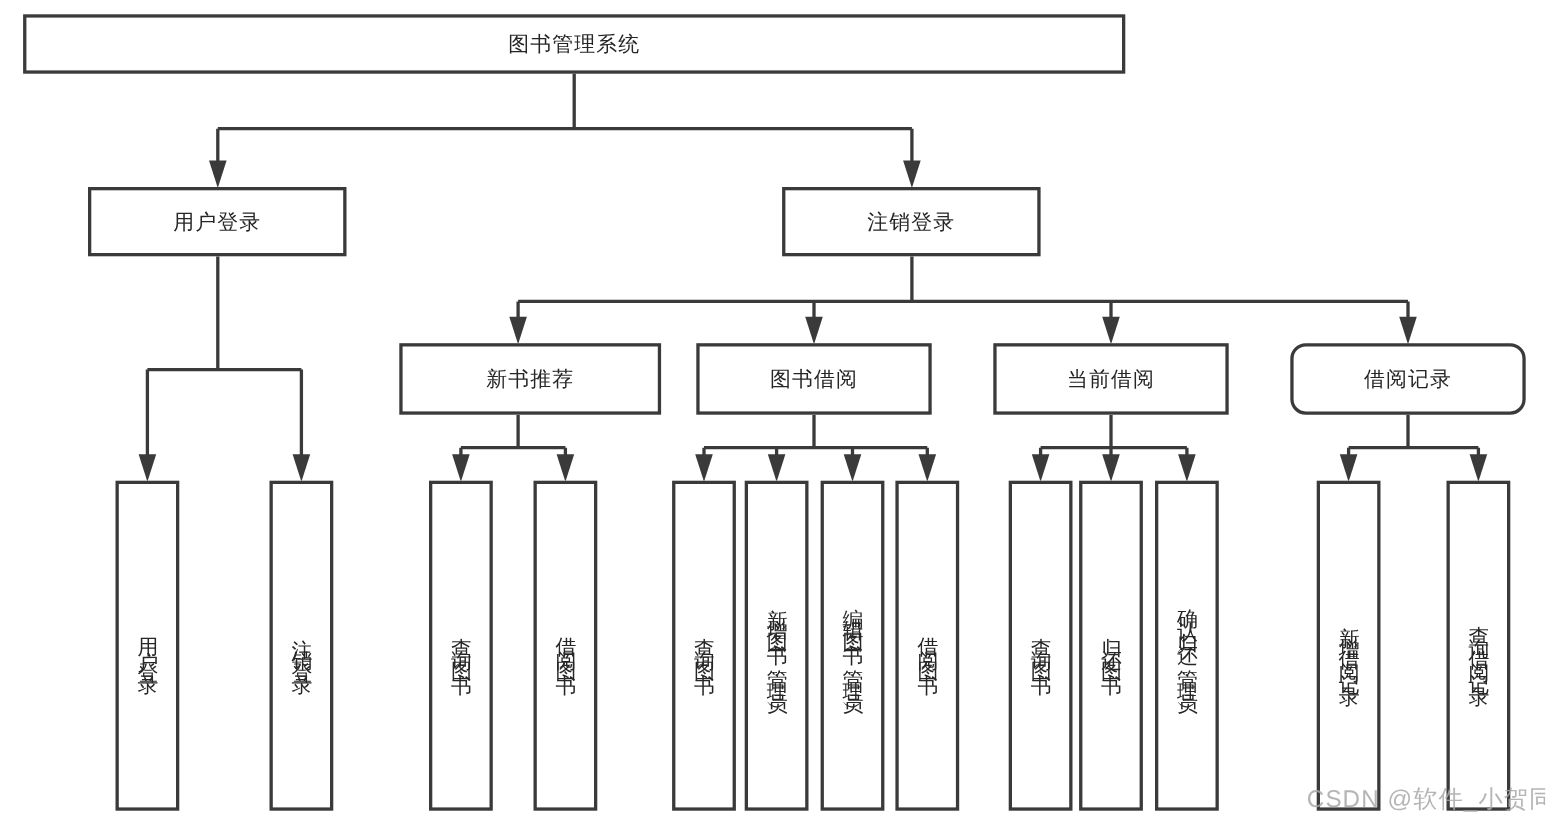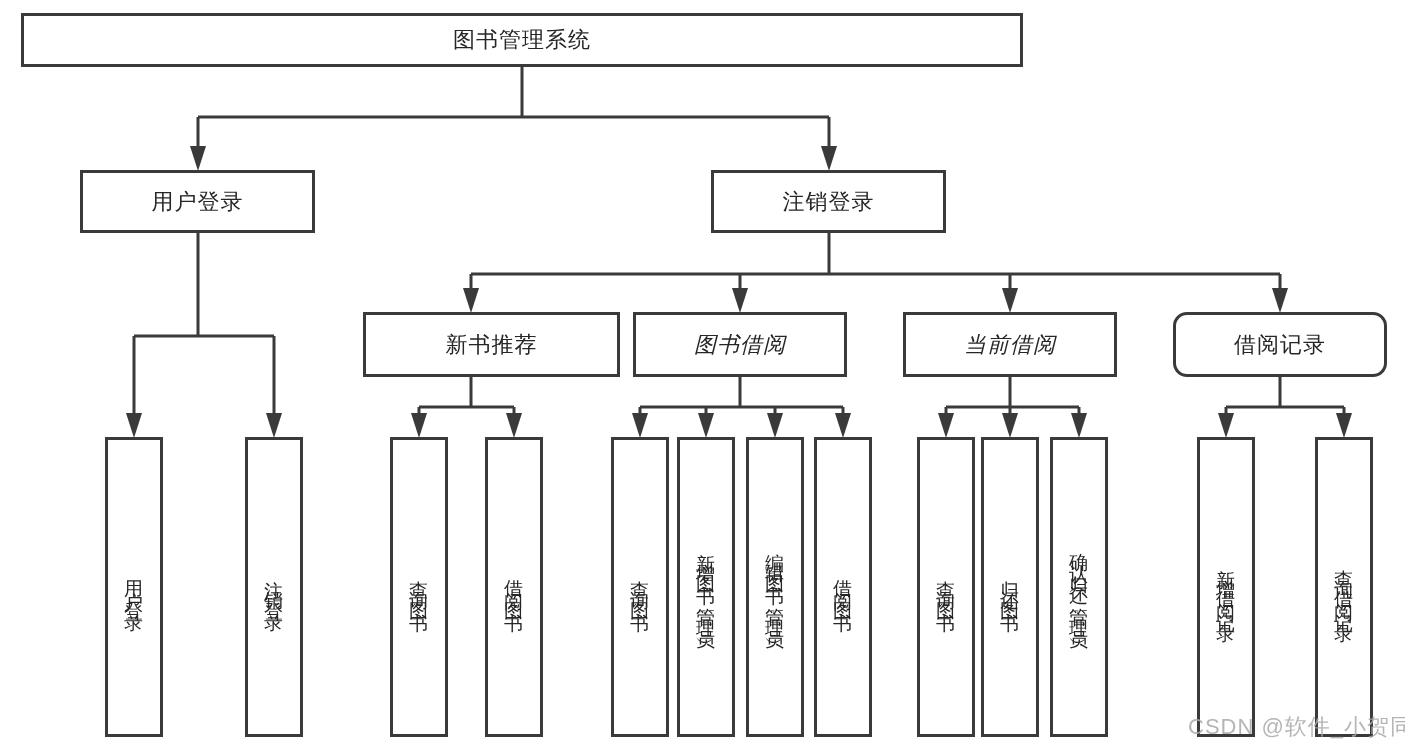--- a/index.html
+++ b/index.html
@@ -26,39 +26,39 @@
     position: absolute;
     box-sizing: border-box;
     background: #ffffff;
     border: 3px solid #3a3a3a;
     display: flex;
     align-items: center;
     justify-content: center;
     color: #262626;
   }
   .hlabel {
-    font-size: 22px;
+    font-size: 19px;
     letter-spacing: 1px;
     white-space: nowrap;
   }
   .vtext {
     writing-mode: vertical-lr;
     text-orientation: mixed;
     font-size: 19px;
     line-height: 1;
     letter-spacing: 11px;
     color: #262626;
   }
   
   .n-root        { left: 21px;   top: 13px;  width: 1002px; height: 54px; }
   .n-user-login  { left: 80px;   top: 170px; width: 235px;  height: 63px; }
   .n-book-mgmt   { left: 711px;  top: 170px; width: 235px;  height: 63px; }
-  .n-rec         { left: 363px;  top: 312px; width: 257px;  height: 65px; }
-  .n-borrow      { left: 633px;  top: 312px; width: 214px;  height: 65px; font-style: italic; }
-  .n-current     { left: 903px;  top: 312px; width: 214px;  height: 65px; font-style: italic; }
+  .n-rec         { left: 363px;  top: 312px; width: 238px;  height: 65px; }
+  .n-borrow      { left: 633px;  top: 312px; width: 214px;  height: 65px; }
+  .n-current     { left: 903px;  top: 312px; width: 214px;  height: 65px; }
   .n-records     { left: 1173px; top: 312px; width: 214px;  height: 65px; border-radius: 14px; }
   .leaf { top: 437px; width: 58px; height: 300px; }
   .l-login       { left: 105px; }
   .l-logout      { left: 245px; }
   .l-rec-query   { left: 390px; }
   .l-rec-borrow  { left: 485px; }
   .l-bor-query   { left: 611px; }
   .l-bor-add     { left: 677px; }
   .l-bor-edit    { left: 746px; }
   .l-bor-borrow  { left: 814px; }

